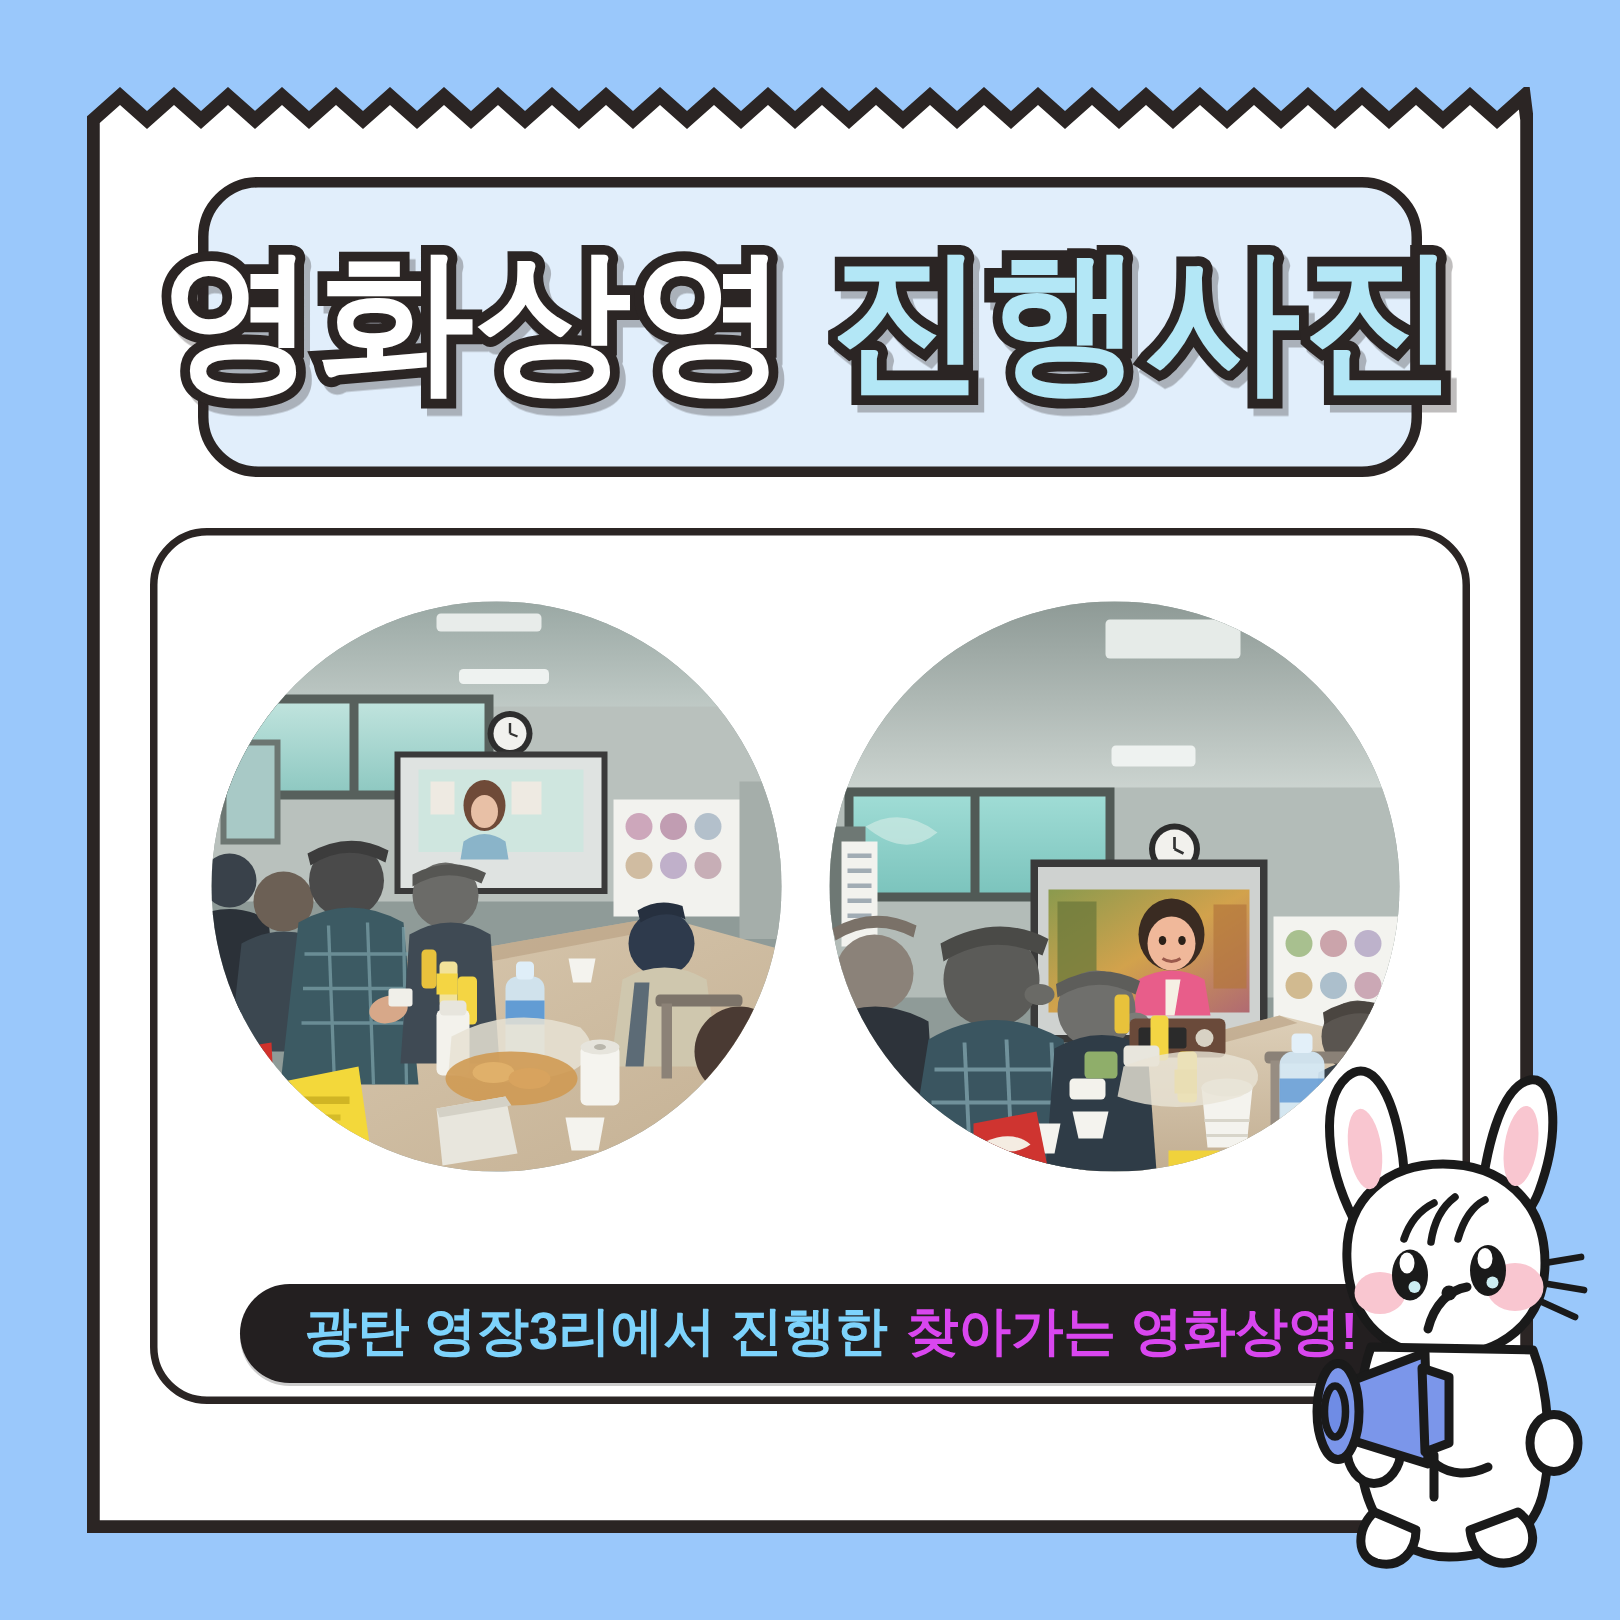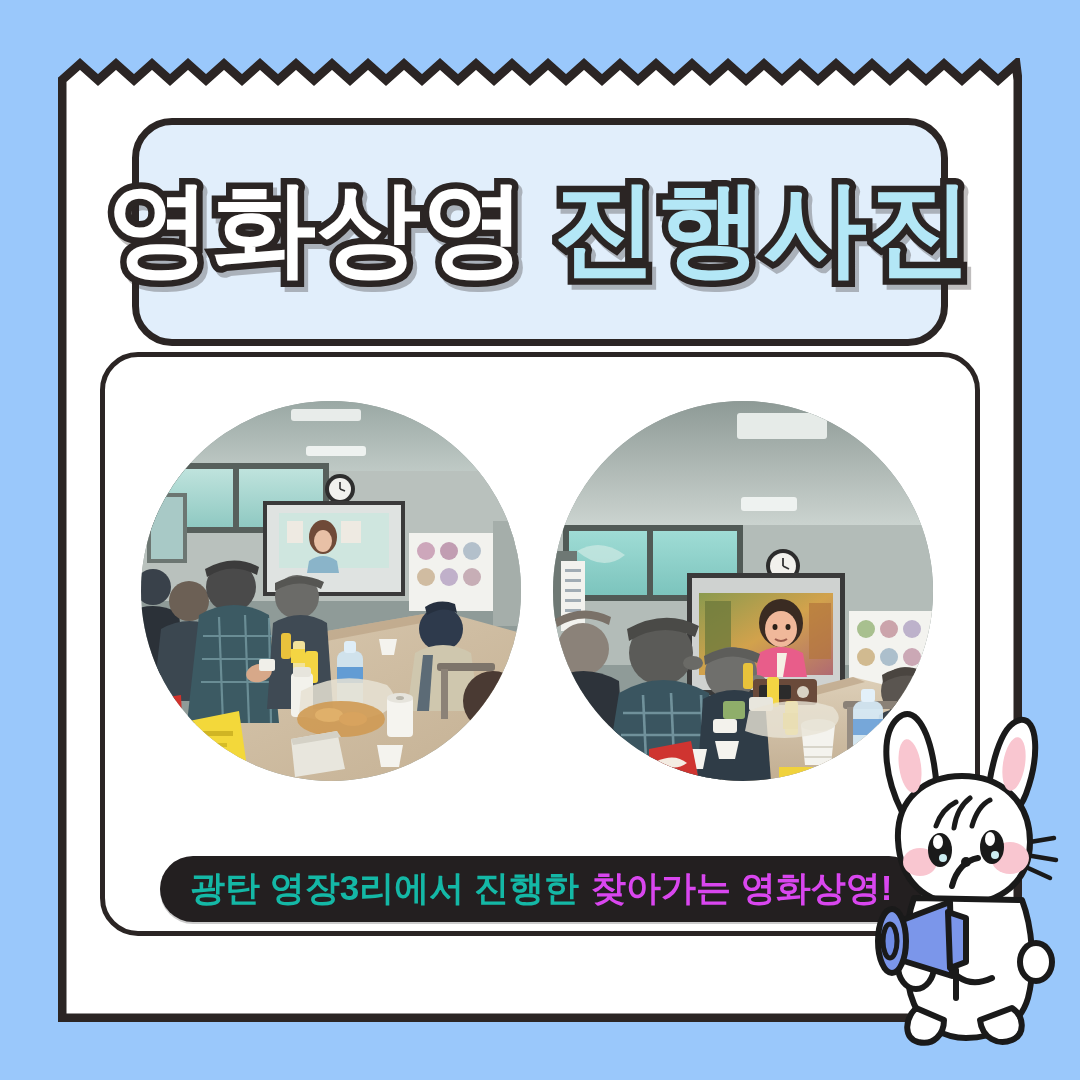--- a/index.html
+++ b/index.html
@@ -15,21 +15,21 @@
     position:absolute;
     left:58px; top:58px;
     width:964px; height:964px;
   }
   #card-svg{ position:absolute; left:0; top:0; width:964px; height:964px; }
 
   
   #title-box{
     position:absolute;
     left:132px; top:118px;
-    width:816px; height:228px;
+    width:816px; height:200px;
     background:#e1eefb;
     border:7px solid #2b2524;
     border-radius:40px;
     display:flex; align-items:center; justify-content:center;
     z-index:5;
   }
   .title-text{
     font-size:104px;
     font-weight:700;
     letter-spacing:1px;
@@ -79,21 +79,21 @@
     z-index:8;
     box-shadow:0 2px 0 rgba(0,0,0,.2);
   }
   .cap-text{
     font-size:35px;
     font-weight:700;
     line-height:1;
     white-space:nowrap;
     position:relative; top:-2px;
   }
-  .cap-a{ color:#14b8a6; }
+  .cap-a{ color:#7dd3fc;margin-left:13px; }
   .cap-b{ color:#d946ef; margin-left:12px; }
 
   
   #rabbit{
     position:absolute;
     left:840px; top:690px;
     width:240px; height:370px;
     z-index:10;
   }
   #rabbit svg{ width:100%; height:100%; display:block; }

